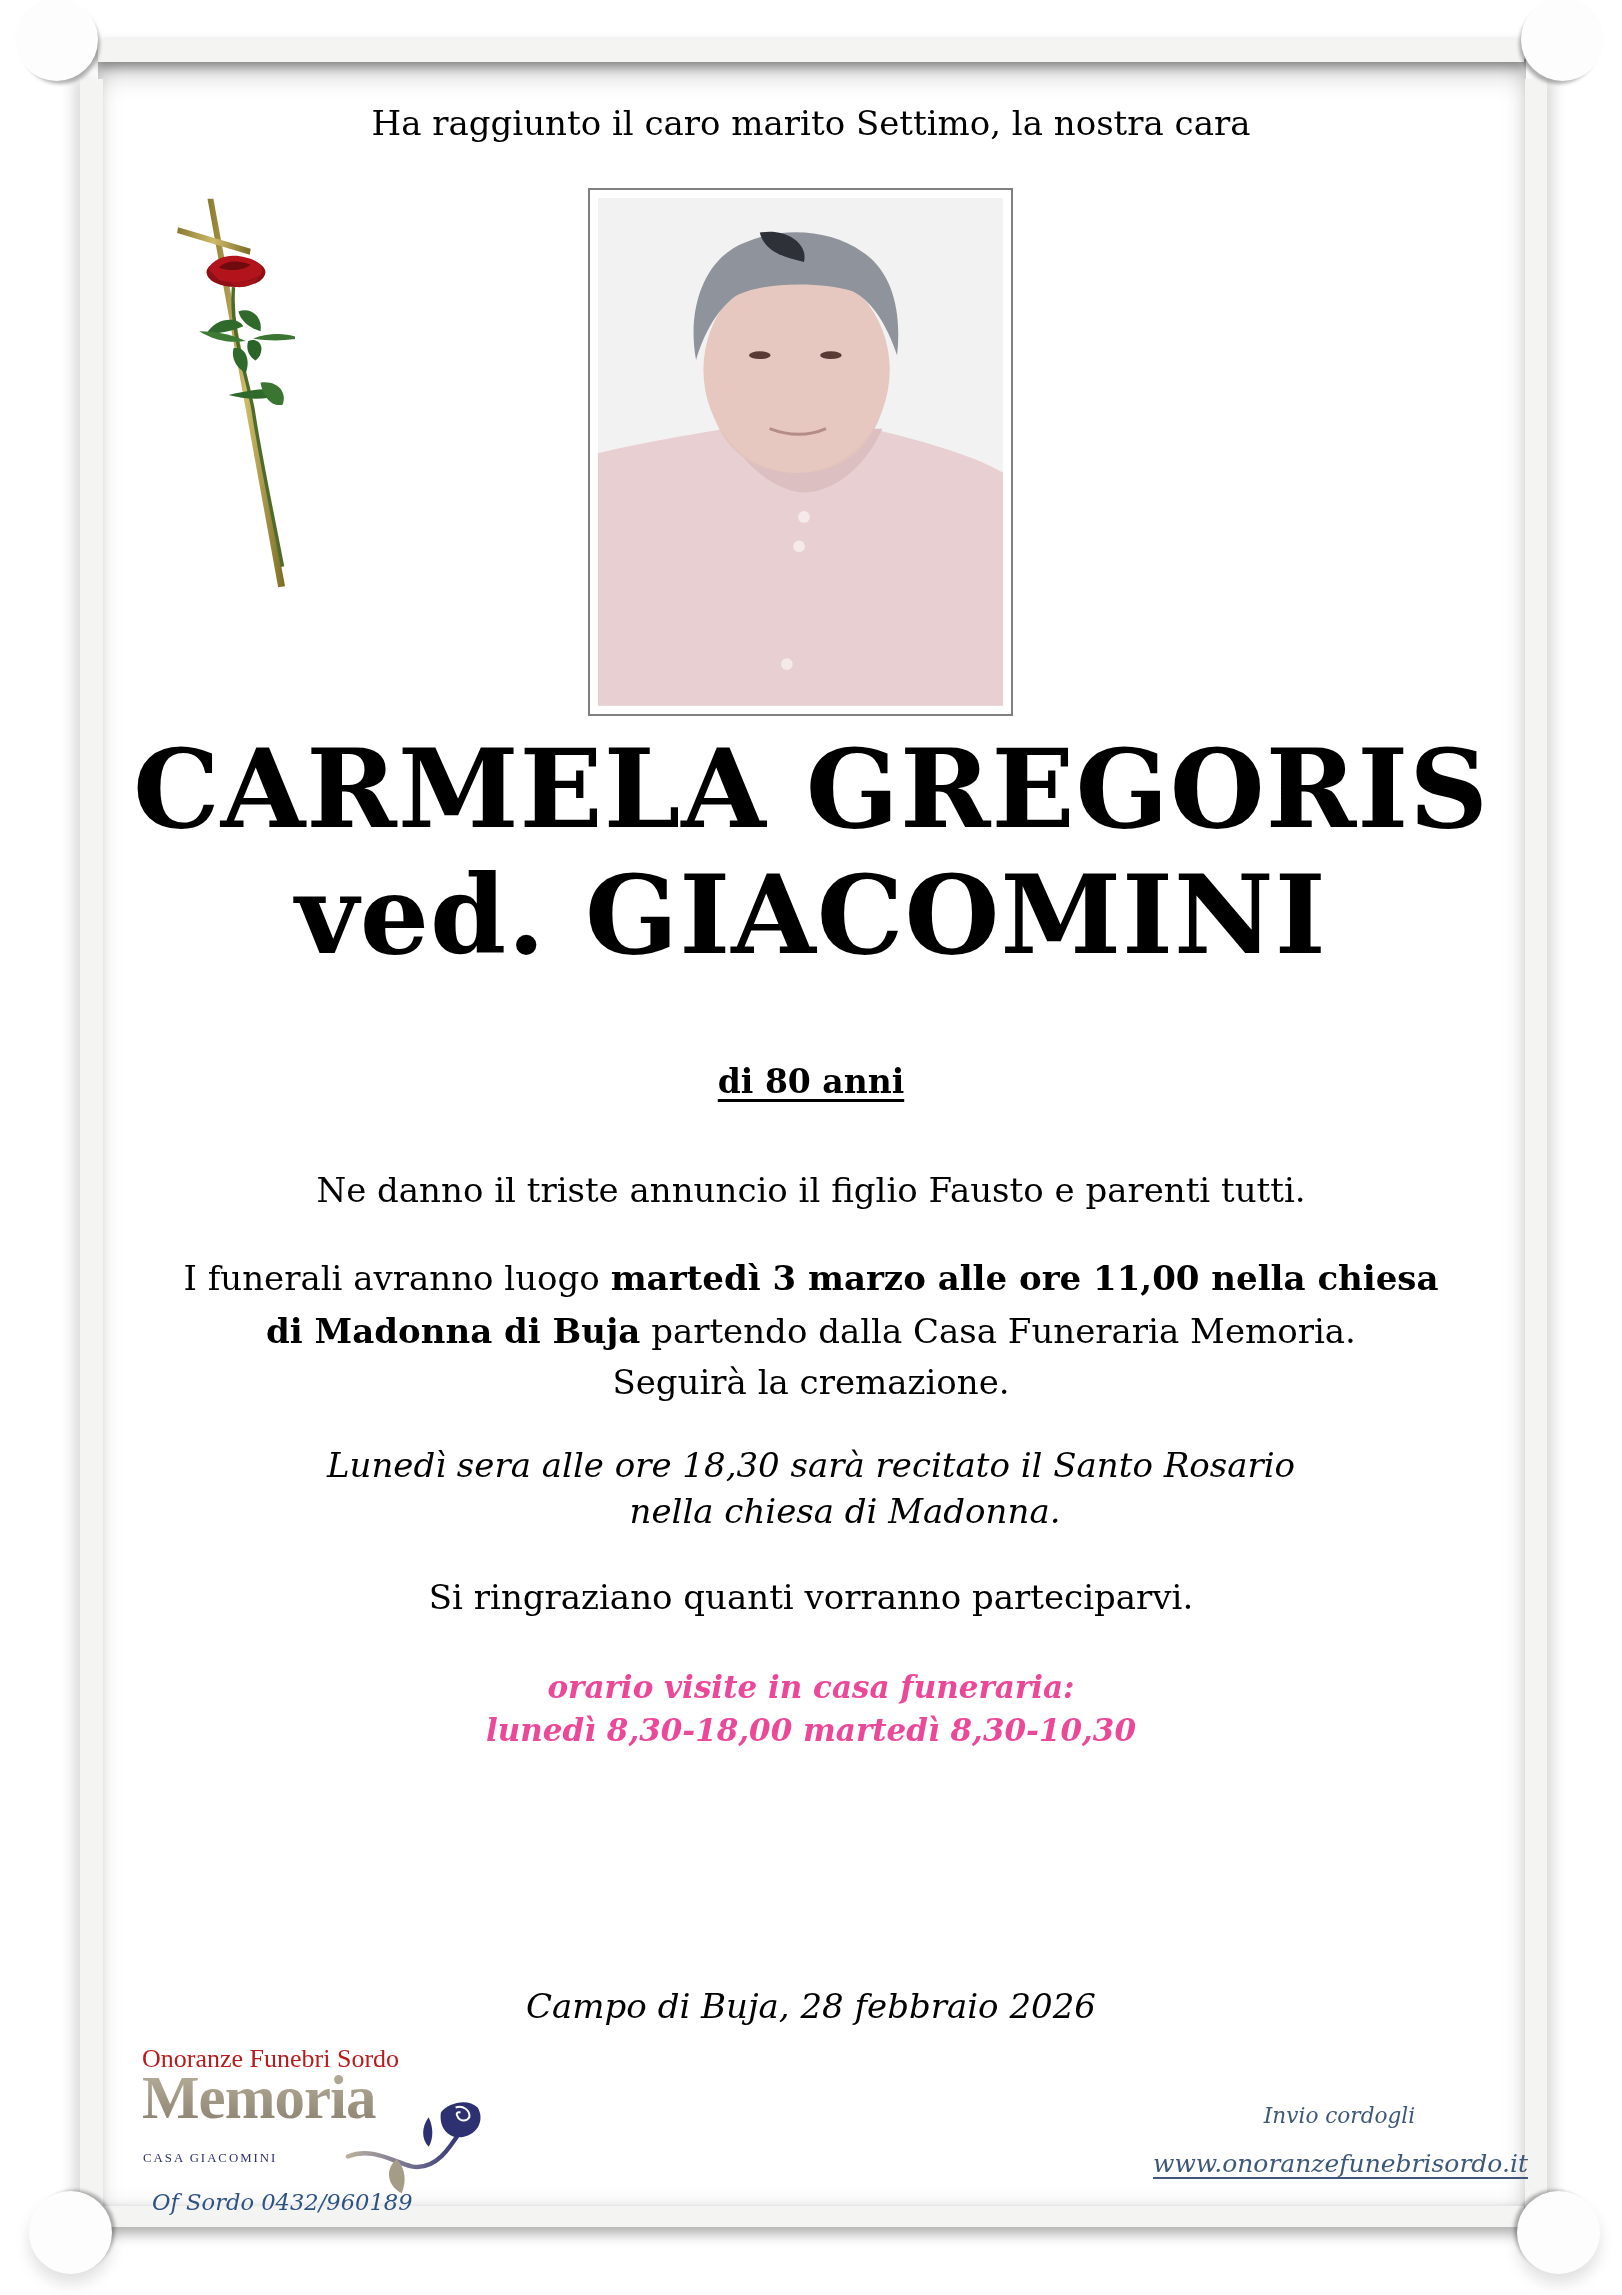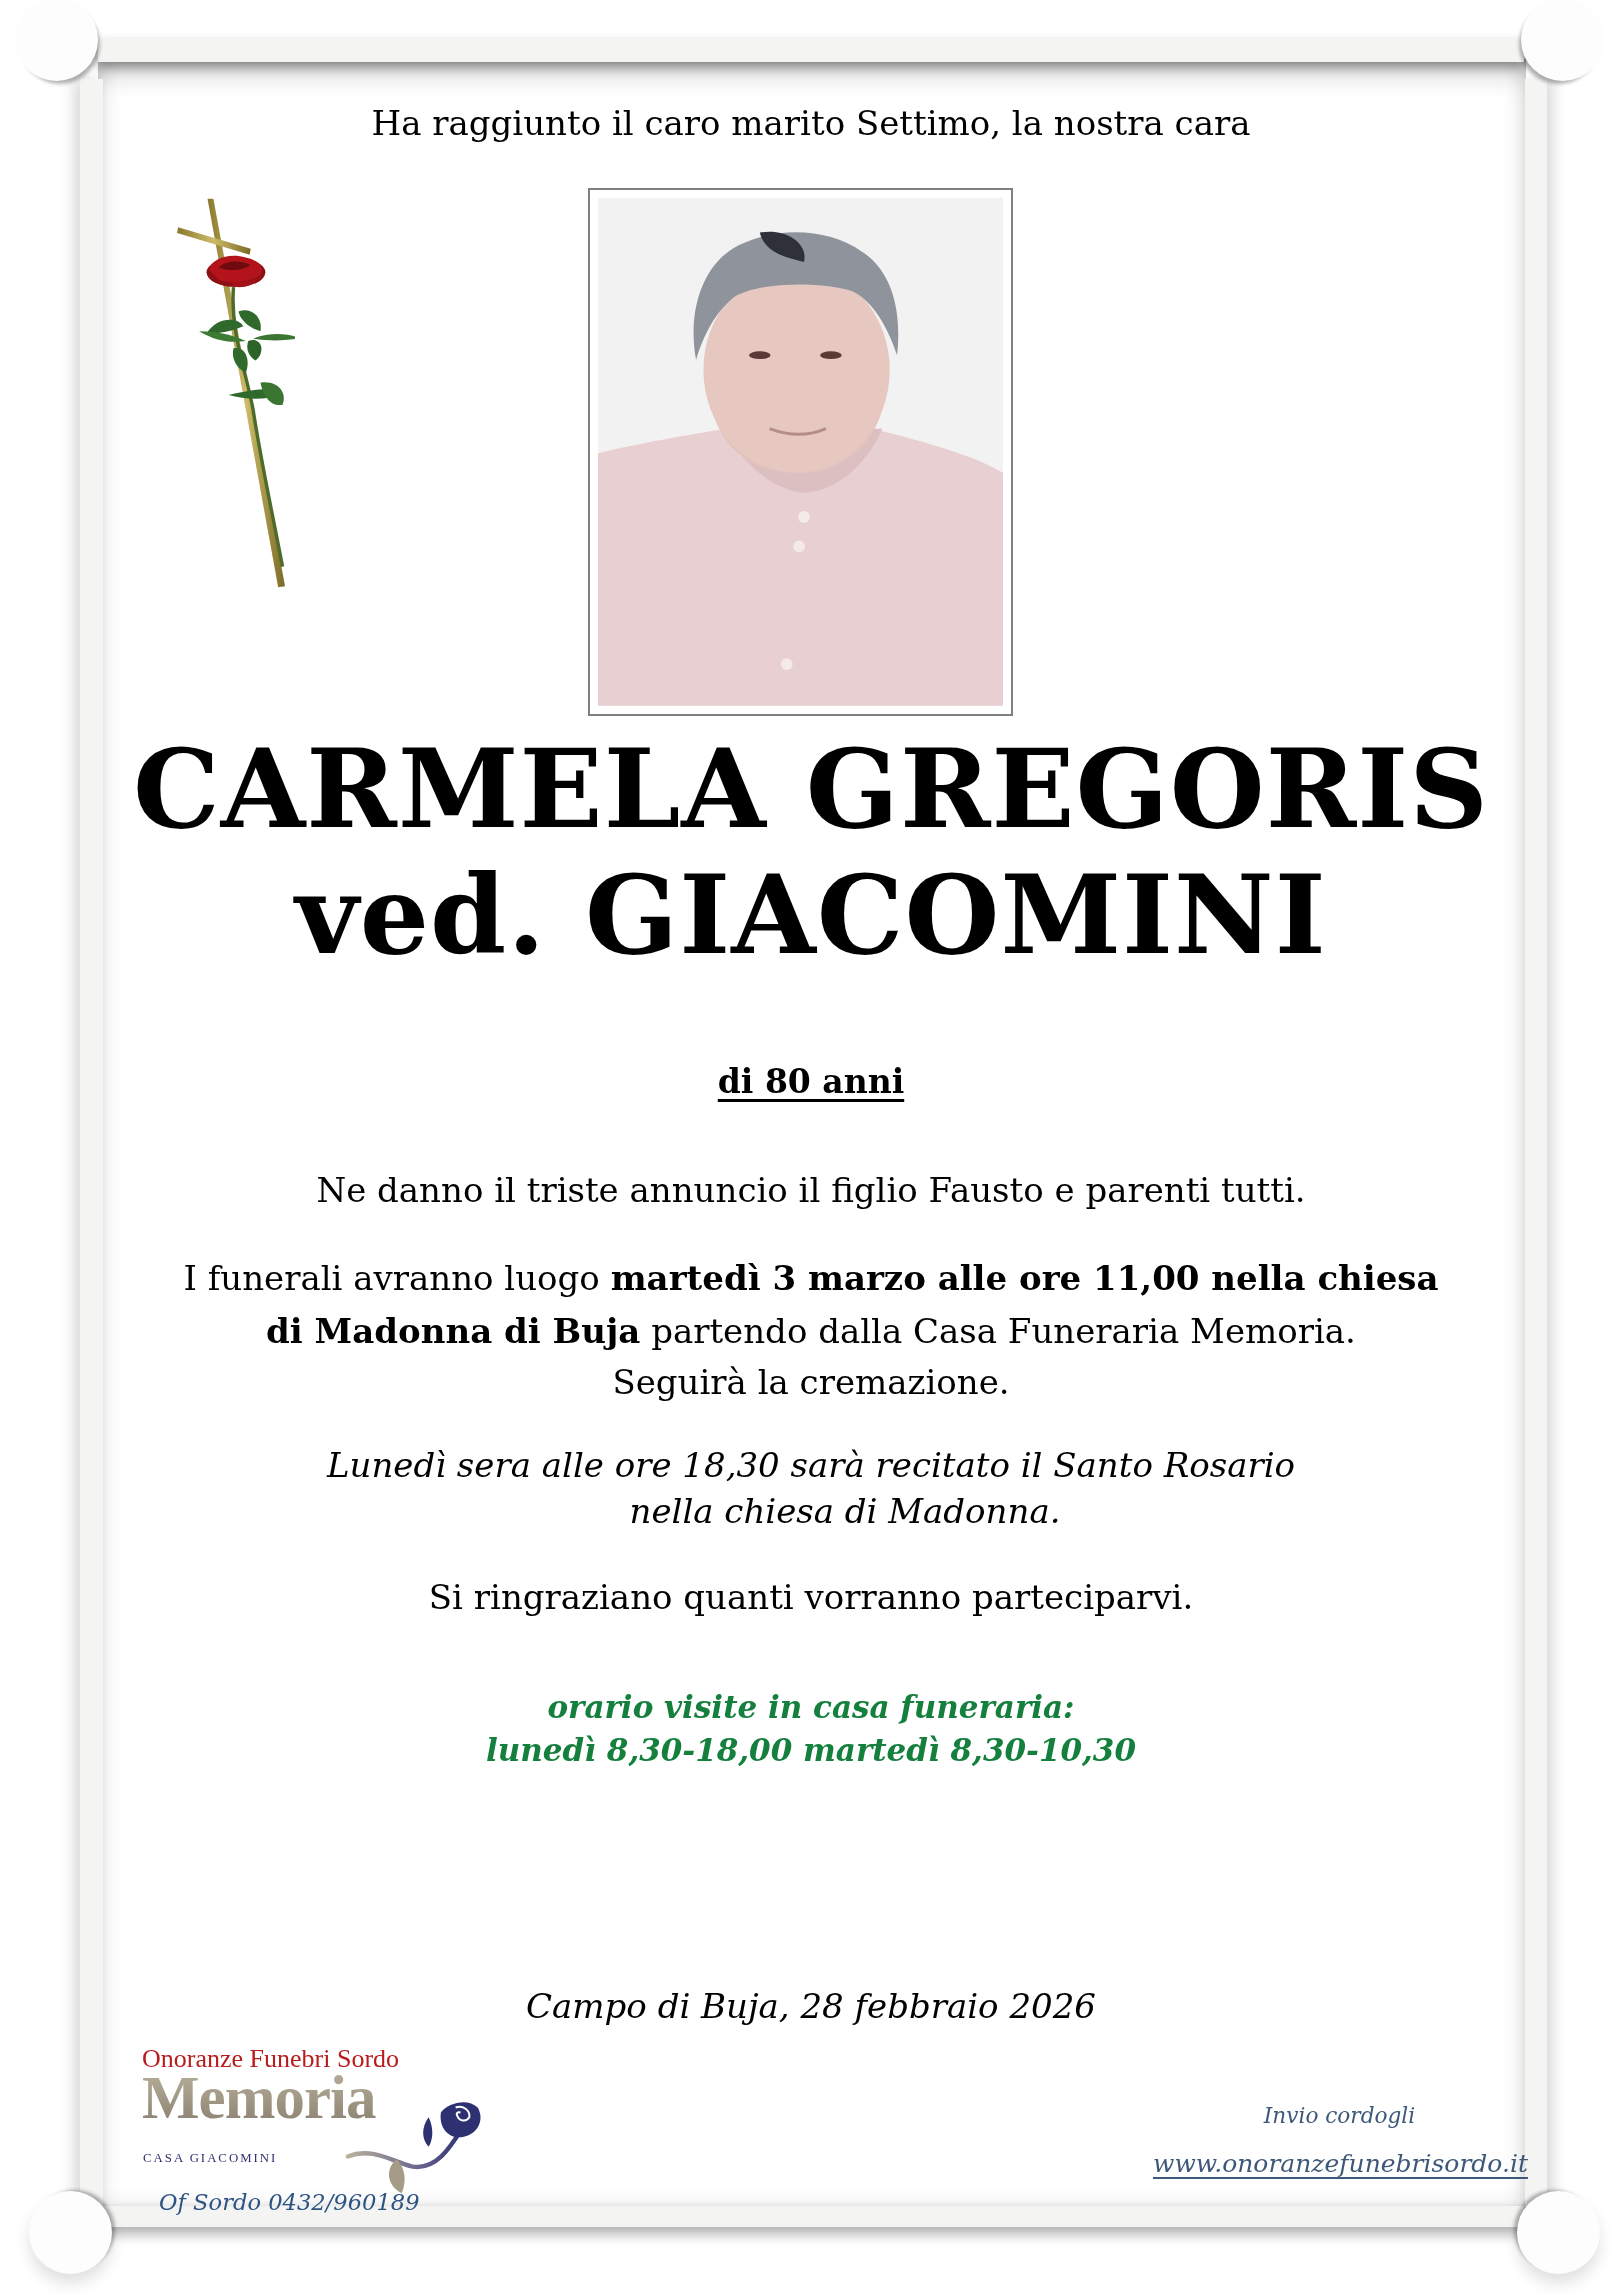--- a/index.html
+++ b/index.html
@@ -29,37 +29,37 @@
   .age { top:1060px; font-size:33px; font-weight:bold; line-height:44px; }
   .age span { text-decoration:underline; text-decoration-thickness:2.5px; text-underline-offset:5.9px; }
   .p { font-size:34px; line-height:44px; }
   .announce { top:1168px; }
   .fun1 { top:1256px; }
   .fun2 { top:1309px; }
   .fun3 { top:1360px; }
   .rosary1 { top:1443px; font-style:italic; }
   .rosary2 { top:1489px; font-style:italic;padding-left:34px; }
   .thanks { top:1575px; }
-  .visits { font-size:31px; font-weight:bold; font-style:italic; color:#15803d; line-height:43px;margin-top:20px; }
+  .visits { font-size:31px; font-weight:bold; font-style:italic; color:#ec4899; line-height:43px; }
   .visits1 { top:1666px; }
   .visits2 { top:1709px; }
   .dateline { top:1984px; font-size:34px; font-style:italic; line-height:44px; }
   b { font-weight:bold; }
 
   
   .photo-frame { position:absolute; left:588px; top:188px; width:421px; height:524px; border:2.5px solid #808080; background:#fff; }
   .photo { position:absolute; left:8.3px; top:7.9px; width:405px; height:508px; background:#f4f3f3; overflow:hidden; }
 
   
   .logo { position:absolute; left:142px; top:2044px; width:373px; height:167px; }
   .logo-top { position:absolute; left:0; top:0; font-family:"Liberation Serif", serif; font-size:26px; color:#b91c1c; white-space:nowrap; }
   .logo-main { position:absolute; left:0; top:18.7px; font-family:"Liberation Serif", serif; font-weight:bold; font-size:61px; color:#a39a86; letter-spacing:-1px; white-space:nowrap;
     background:linear-gradient(#bdb59f, #857b6c); -webkit-background-clip:text; background-clip:text; -webkit-text-fill-color:transparent; }
   .logo-sub { position:absolute; left:1px; top:107px; font-family:"Liberation Serif", serif; font-size:12.8px; letter-spacing:2px; color:#2e3171; white-space:nowrap; }
-  .logo-phone { position:absolute; left:17px; top:145px; font-family:"DejaVu Serif", serif; font-style:italic; font-size:22.6px; color:#2d5383; white-space:nowrap; }
+  .logo-phone { position:absolute; left:10px; top:145px; font-family:"DejaVu Serif", serif; font-style:italic; font-size:22.6px; color:#2d5383; white-space:nowrap; }
   .logo-rose { position:absolute; left:196px; top:28.5px; width:147px; height:123px; }
 
   .cordogli { position:absolute; left:1153px; width:373px; text-align:center; font-family:"DejaVu Serif", serif; font-style:italic; color:#3d5878; white-space:nowrap; }
   .cordogli.t1 { top:2103px; font-size:21.6px; }
   .cordogli.t2 { top:2149px; font-size:25px; text-decoration:underline; text-decoration-thickness:1.5px; text-underline-offset:4.9px; }
 </style>
 </head>
 <body>
 
 <div class="frame-shadow"></div>

